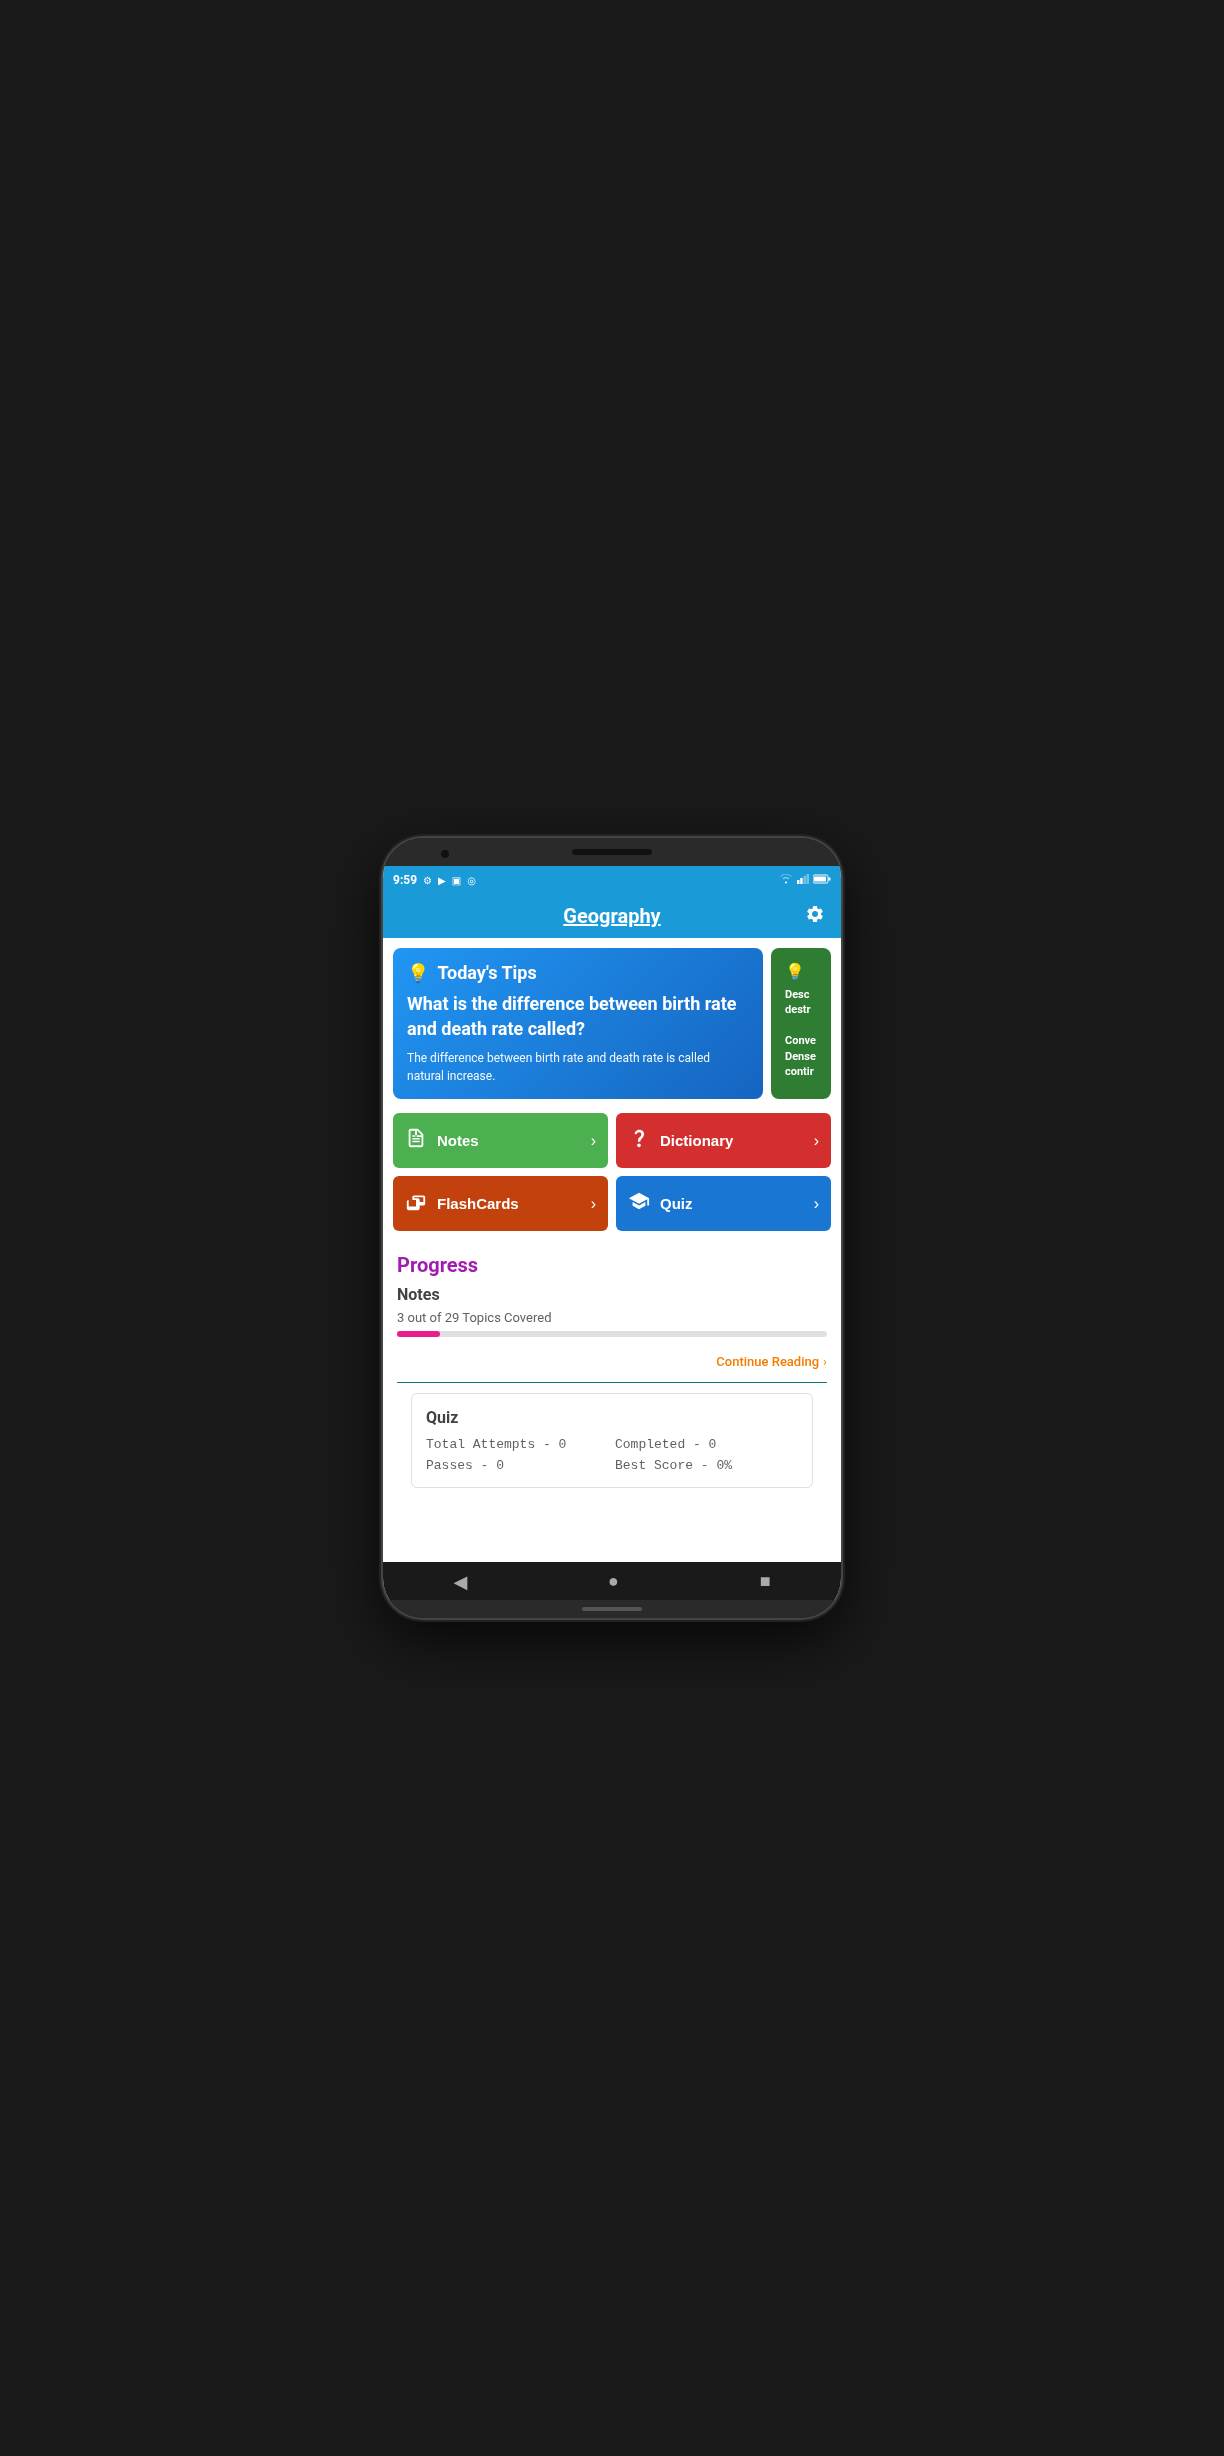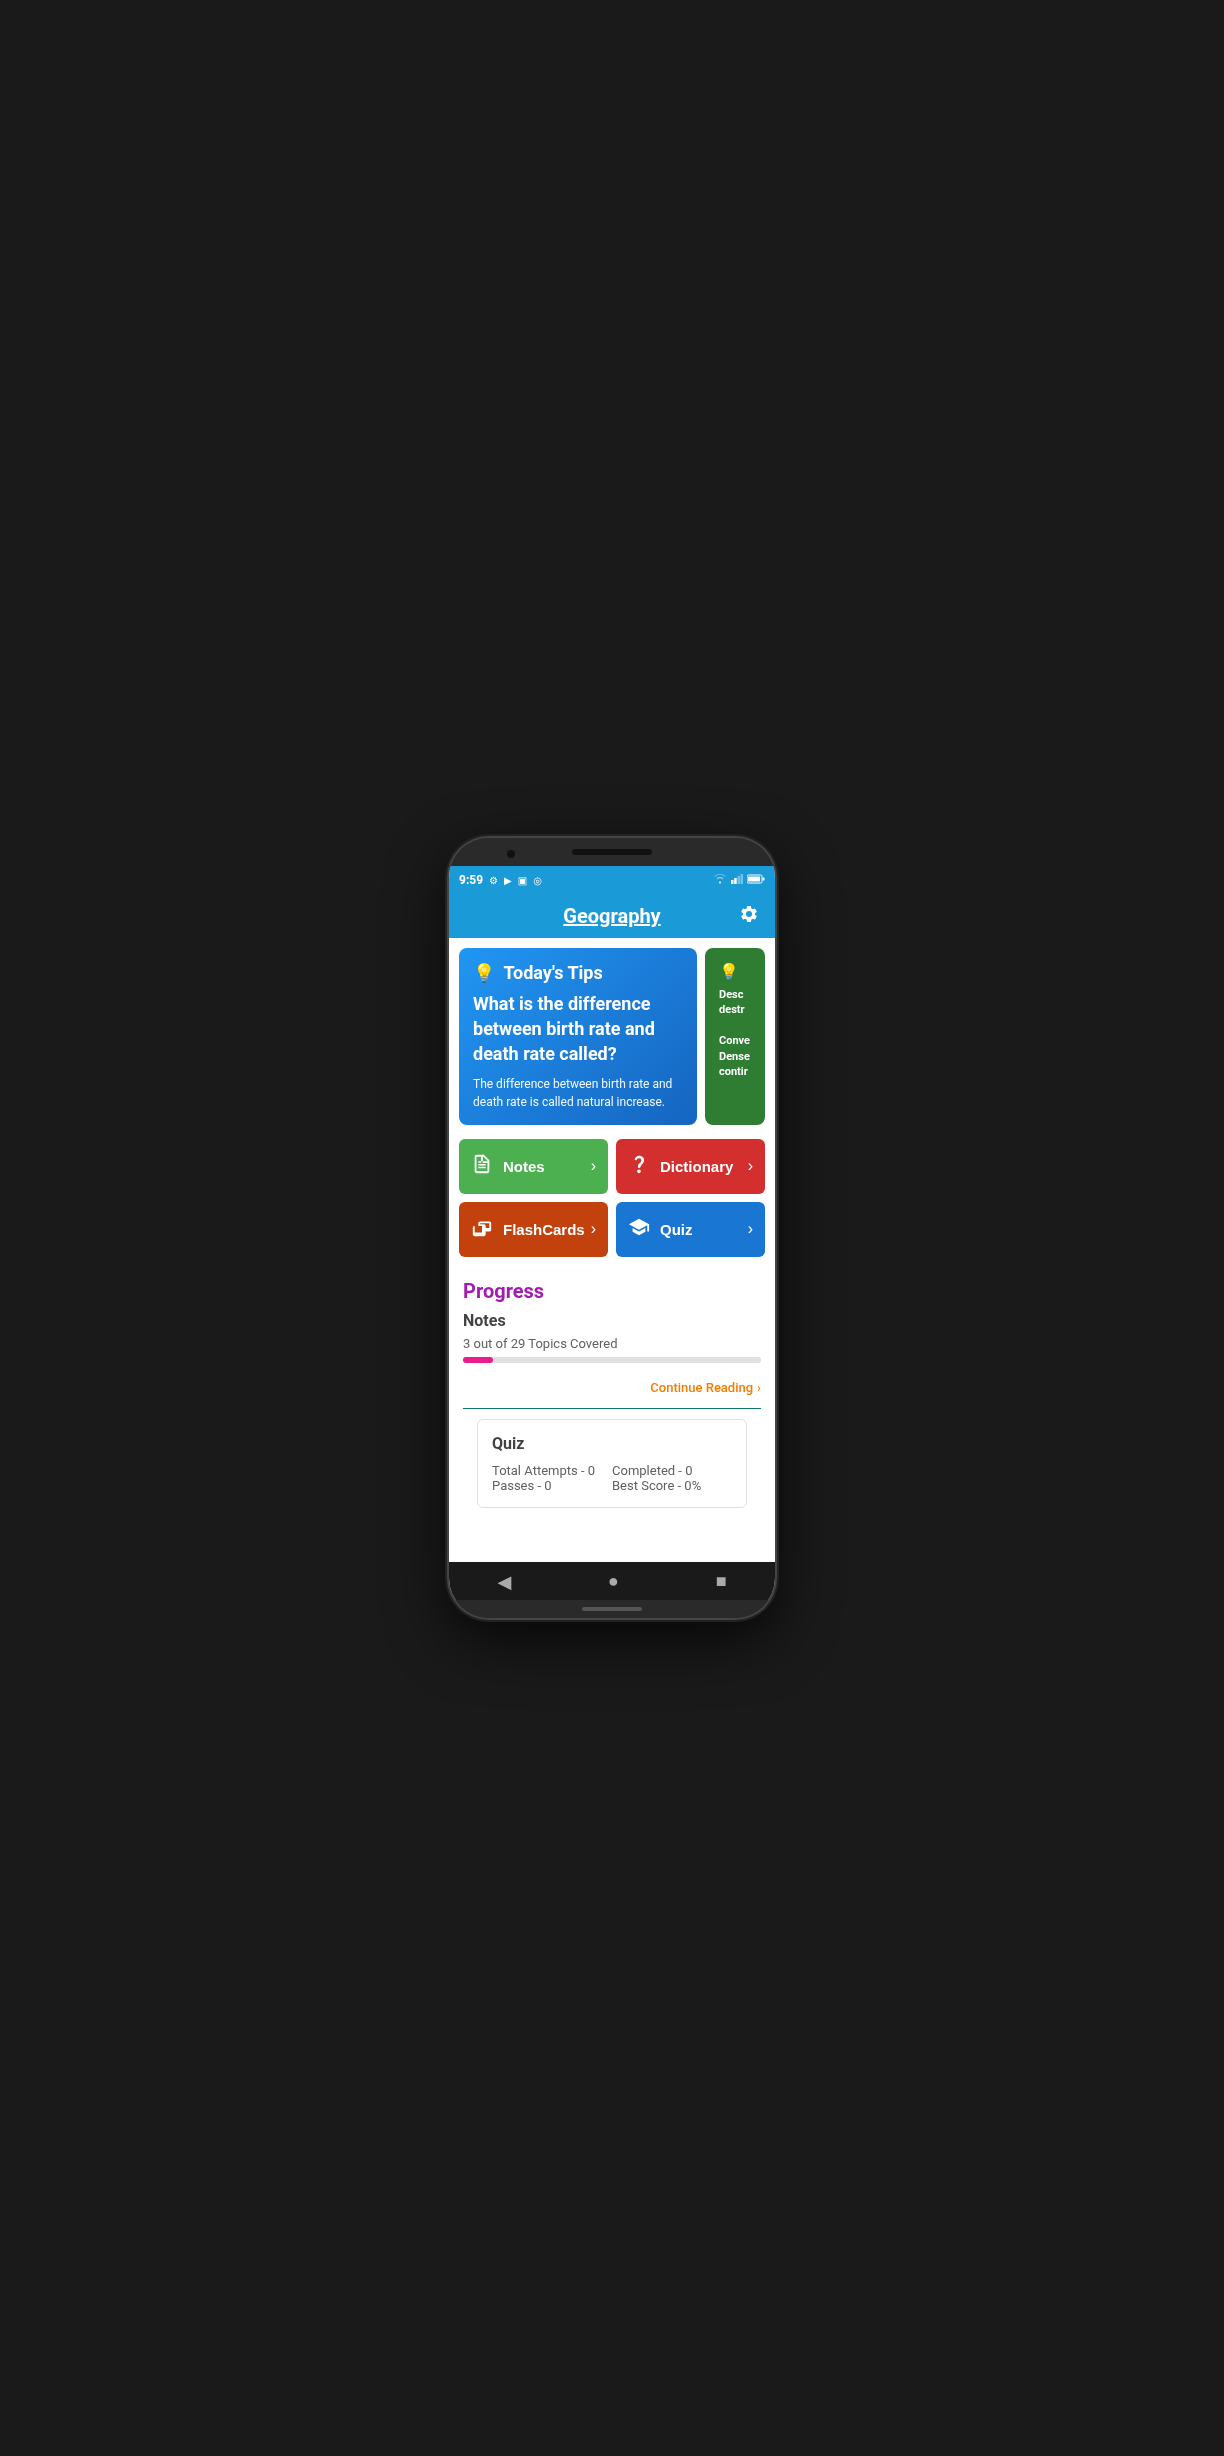--- a/index.html
+++ b/index.html
@@ -7,21 +7,21 @@
     body {
       background: #1a1a1a;
       display: flex;
       justify-content: center;
       align-items: center;
       min-height: 100vh;
       font-family: 'Roboto', Arial, sans-serif;
     }
 
     .phone-shell {
-      width: 326px;
+      width: 458px;
       height: 780px;
       background: #2a2a2a;
       border-radius: 40px;
       position: relative;
       box-shadow: 0 0 0 2px #444, 0 0 0 4px #222, 0 20px 60px rgba(0,0,0,0.8);
       overflow: hidden;
       display: flex;
       flex-direction: column;
     }
 
@@ -302,20 +302,22 @@
     .quiz-card-title {
       font-size: 16px;
       font-weight: bold;
       color: #424242;
       margin-bottom: 10px;
     }
 
     .quiz-stats {
       display: grid;
       grid-template-columns: 1fr 1fr;
+      gap: 6px;
+      font-family: Liberation Mono, monospace;
     }
 
     .quiz-stat {
       font-size: 13px;
       color: #616161;
     }
 
     
     .bottom-nav {
       background: #1a1a1a;

